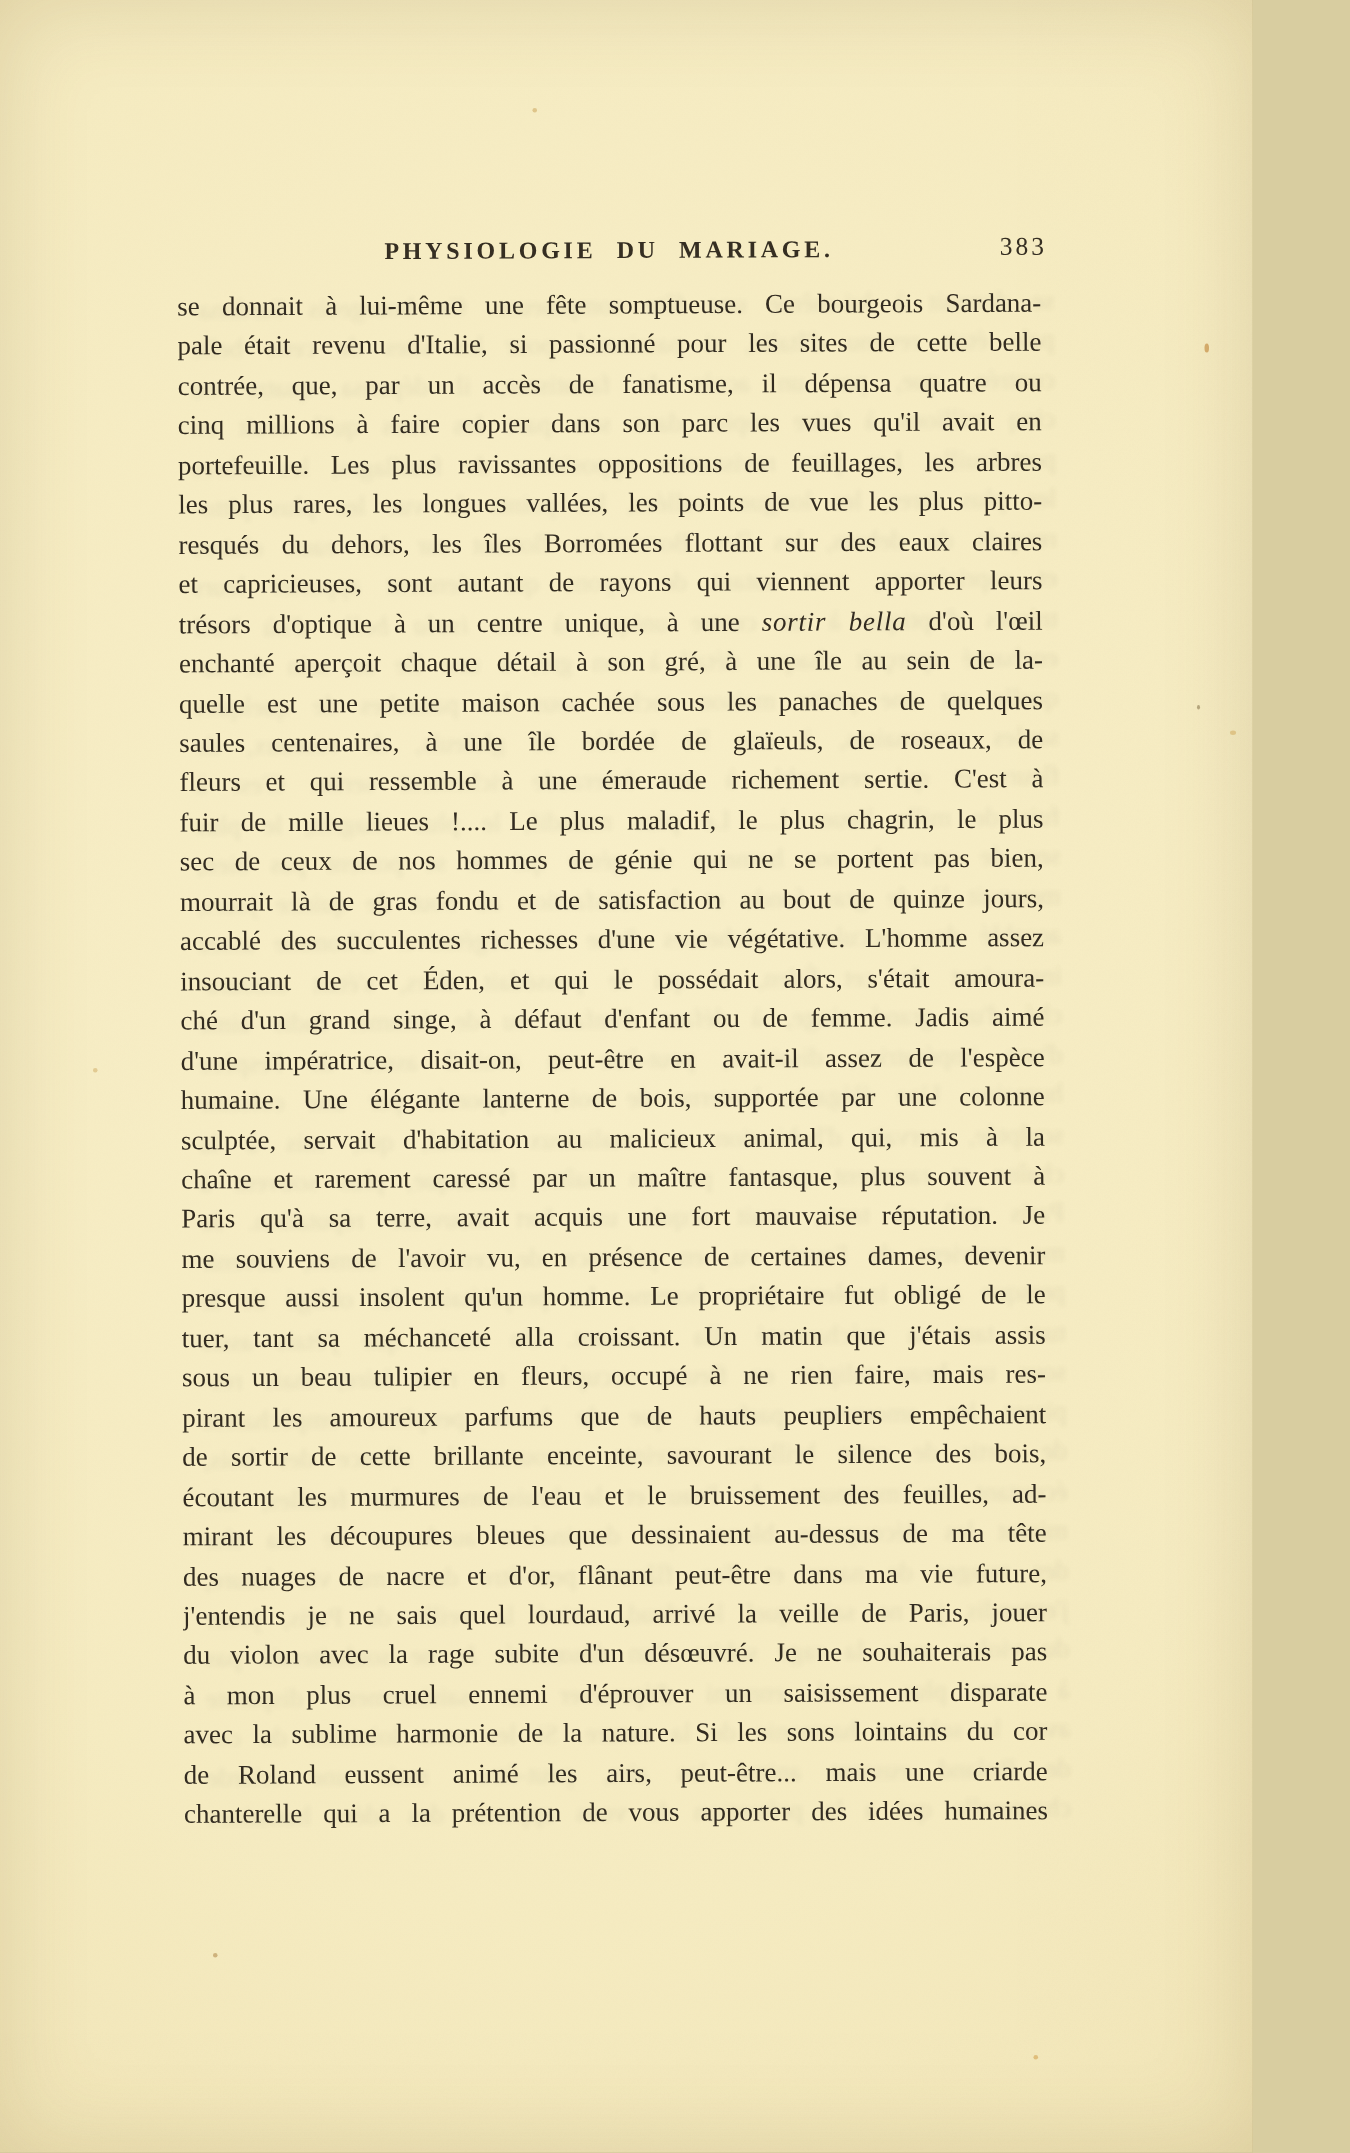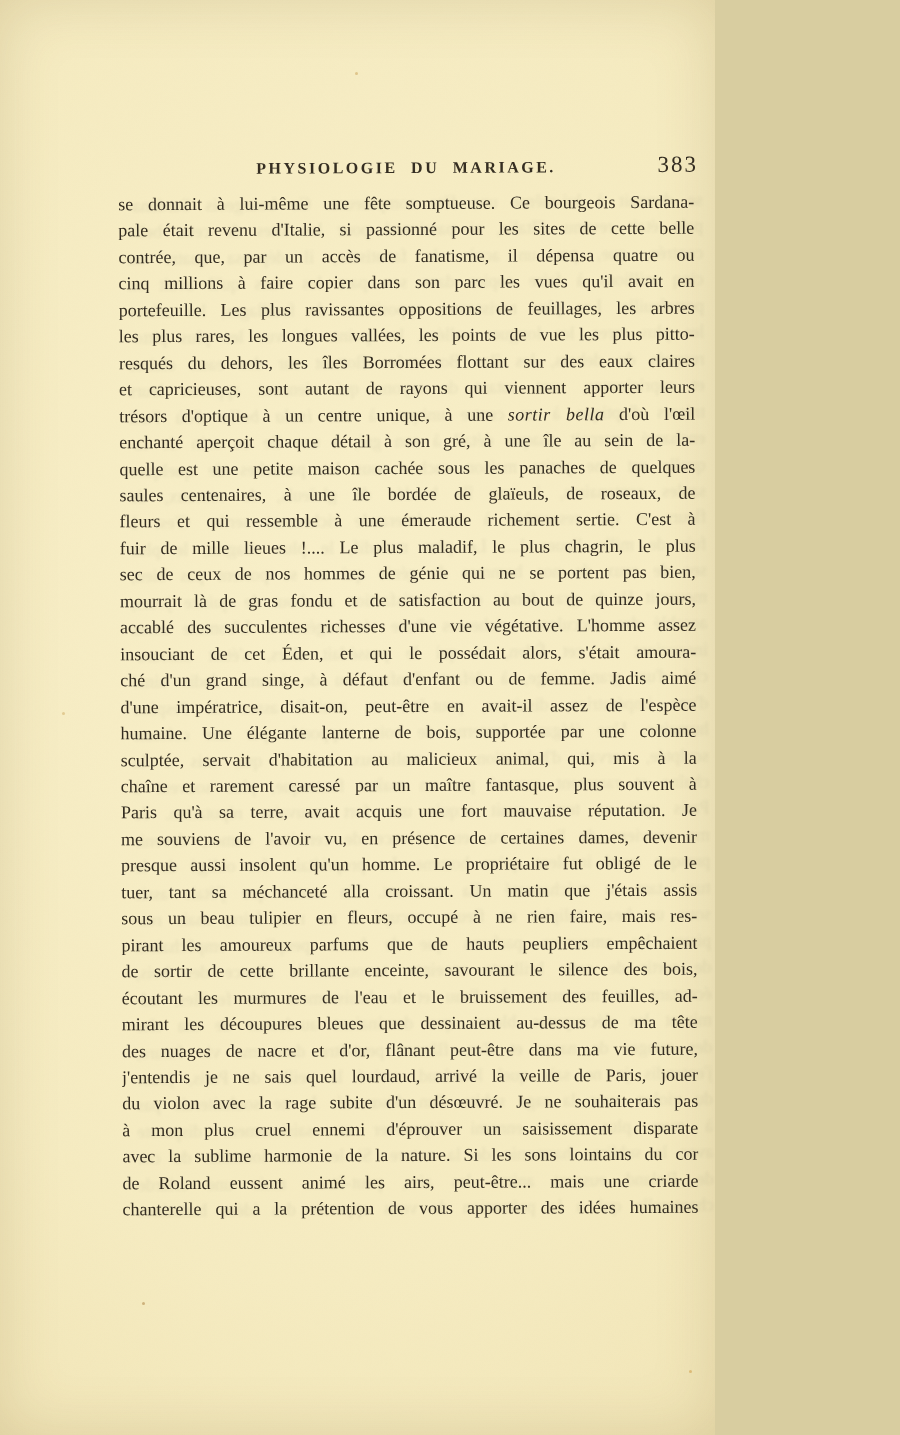--- a/index.html
+++ b/index.html
@@ -8,21 +8,21 @@
   }
   html, body { margin: 0; padding: 0; }
   body {
     width: 900px; height: 1435px;
     font-family: "Liberation Serif", serif;
     background: #d8cda0;
     overflow: hidden;
   }
   .page {
     position: relative;
-    width: 715px; height: 1435px;
+    width: 835px; height: 1435px;
     background:
       radial-gradient(130% 95% at 46% 42%,
         #f8efc9 0%, var(--paper) 50%, #efe2b2 85%, #e7d9a6 100%);
     box-shadow: inset 0 0 60px rgba(120, 95, 40, 0.18);
     overflow: hidden;
   }
   .grain {
     position: absolute; inset: 0;
     width: 100%; height: 100%;
     opacity: 0.55;
@@ -62,21 +62,21 @@
     font-size: 16px;
     font-weight: bold;
     letter-spacing: 2.5px;
     word-spacing: 7px;
     line-height: 24px;
     color: #352e22;
   }
   .folio {
     position: absolute;
     right: -4px; top: -4px;
-    font-size: 23px;
+    font-size: 17px;
     line-height: 28px;
     letter-spacing: 2px;
     color: #352e22;
   }
   .textblock {
     position: relative;
     margin-top: 10px;
     width: 576px;
     font-size: 18px;
     line-height: 26.46px;

